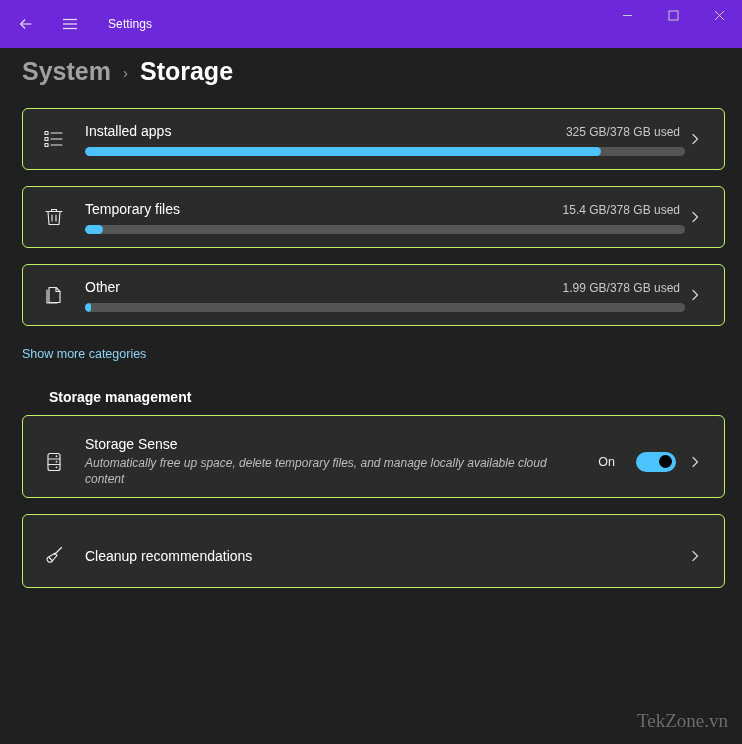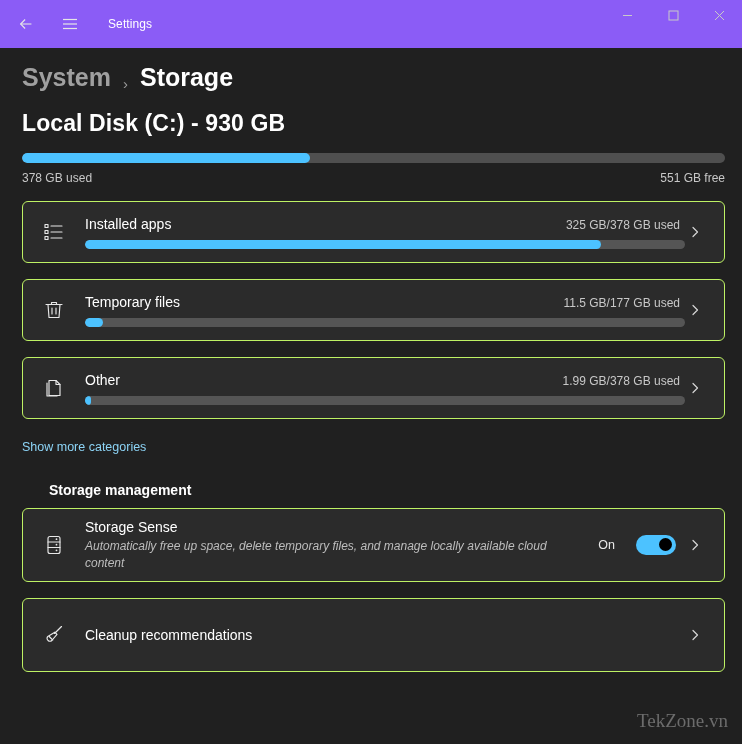--- a/index.html
+++ b/index.html
@@ -8,42 +8,42 @@
     background: #202020;
     font-family: "Liberation Sans", sans-serif;
     color: #ffffff;
     overflow: hidden;
   }
   .window { position: relative; width: 742px; height: 744px; background: #202020; }
 
   
   .titlebar {
     height: 48px; display: flex; align-items: center;
-    position: relative; background: #8b5cf6;
+    position: relative; background: #6d28d9;
   }
   .tb-btn {
     width: 40px; height: 32px; display: flex; align-items: center; justify-content: center;
     border-radius: 4px; color: #e6e6e6; cursor: default;
   }
   .tb-btn svg { display: block; }
   .back-btn { margin-left: 6px; }
   .ham-btn { margin-left: 4px; }
   .tb-title {
     margin-left: 18px; font-size: 12px; color: #ffffff; letter-spacing: .1px;
   }
   .wincontrols { position: absolute; right: 0; top: 0; height: 48px; display: flex; }
   .wc {
     width: 46px; height: 32px; display: flex; align-items: center; justify-content: center;
     color: #c9c9c9;
   }
   .wc.close { }
 
   
   .breadcrumb {
-    display: flex; align-items: flex-end; gap: 10px;
+    display: flex; align-items: center; gap: 10px;
     padding: 0 0 0 22px; margin-top: 2px; height: 42px;
   }
   .crumb-parent { font-size: 25px; font-weight: 600; color: #a0a0a0; }
   .crumb-sep { font-size: 15px; color: #9a9a9a; margin: 2px 2px 0 2px; }
   .crumb-current { font-size: 25px; font-weight: 600; color: #ffffff; }
 
   
   .disk { padding: 18px 18px 0 22px; }
   .disk-title { font-size: 23px; font-weight: 600; color: #ffffff; letter-spacing: .1px; }
   .disk-bar {
@@ -86,21 +86,21 @@
   .showmore {
     padding: 5px 12px 0 22px; font-size: 12.5px; color: #8cd3f5; cursor: default;
   }
 
   
   .section-head {
     padding: 28px 0 10px 22px; font-size: 14px; font-weight: 600; color: #ffffff; margin-left: 27px;
   }
 
   
-  .card.mgmt { min-height: 74px; padding-top: 10px; padding-bottom: 10px; }
+  .card.mgmt { min-height: 74px; padding-top: 20px; padding-bottom: 10px; }
   .mg-title { font-size: 14px; color: #ffffff; }
   .mg-desc { font-size: 12px; color: #bdbdbd; margin-top: 3px; line-height: 1.35; max-width: 470px; font-style: italic; }
   .toggle-wrap { display: flex; align-items: center; gap: 21px; margin-right: 4px; }
   .toggle-label { font-size: 12.5px; color: #e9e9e9; }
   .toggle {
     width: 40px; height: 20px; border-radius: 10px; background: #4cc2ff;
     position: relative;
   }
   .toggle .knob {
     position: absolute; top: 3px; right: 4px; width: 13px; height: 13px;
@@ -163,30 +163,20 @@
       </div>
     </div>
   </div>
 
   <div class="breadcrumb">
     <span class="crumb-parent">System</span>
     <span class="crumb-sep">›</span>
     <span class="crumb-current">Storage</span>
   </div>
 
-  <div class="disk">
-    <div class="disk-title">Local Disk (C:) - 930 GB</div>
-    <div class="disk-bar">
-      <div class="disk-bar-fill" id="disk-fill" style="width: 41%;"></div>
-    </div>
-    <div class="disk-labels">
-      <span>378 GB used</span>
-      <span>551 GB free</span>
-    </div>
-  </div>
 
   <div class="cards" id="category-cards">
       <div class="card cat">
     <div class="card-icon">
           <svg width="24" height="24" viewBox="0 0 24 24" stroke="#e8e8e8" stroke-width="1.15" fill="none" stroke-linecap="round" stroke-linejoin="round">
         <rect x="3" y="4.5" width="3" height="3"></rect>
             <rect x="3" y="10.5" width="3" height="3"></rect>
             <rect x="3" y="16.5" width="3" height="3"></rect>
         <path d="M9 6h11M9 12h11M9 18h11"></path>
           </svg>
@@ -211,21 +201,21 @@
           <svg width="24" height="24" viewBox="0 0 24 24" stroke="#e8e8e8" stroke-width="1.15" fill="none" stroke-linecap="round" stroke-linejoin="round">
         <path d="M4 6.5h16"></path>
             <path d="M9.5 6.5V4.5h5v2"></path>
         <path d="M6 6.5l1 13h10l1-13"></path>
             <path d="M10 10v6M14 10v6"></path>
           </svg>
         </div>
     <div class="card-body">
       <div class="cat-row">
         <span class="cat-name">Temporary files</span>
-        <span class="cat-usage">11.5 GB/177 GB used</span>
+        <span class="cat-usage">15.4 GB/378 GB used</span>
       </div>
       <div class="cat-bar">
         <div class="cat-bar-fill" style="width:3%"></div>
       </div>
     </div>
     <div class="chev">
           <svg width="14" height="14" viewBox="0 0 14 14" fill="none" stroke="#d6d6d6" stroke-width="1.2" stroke-linecap="round" stroke-linejoin="round">
             <path d="M5 2.5l4.5 4.5L5 11.5"></path>
           </svg>
         </div>

